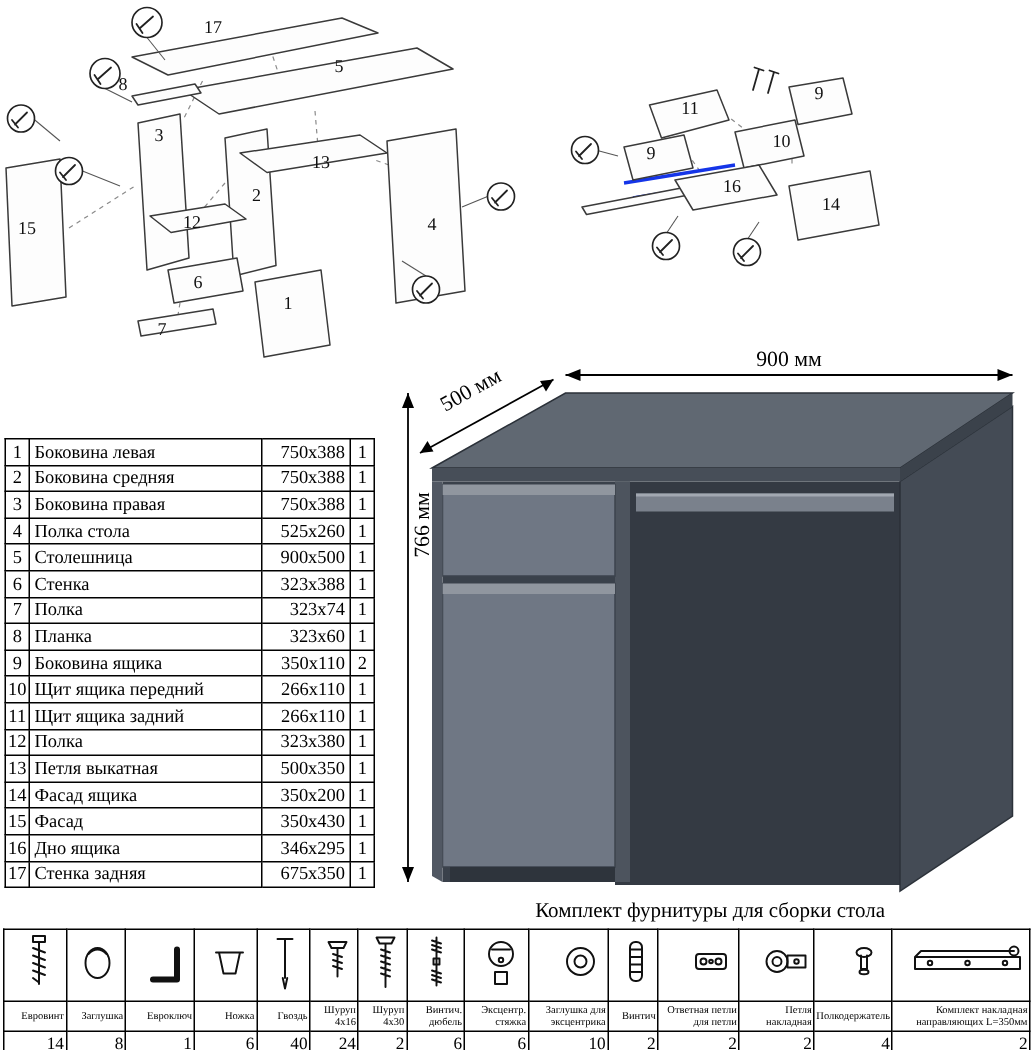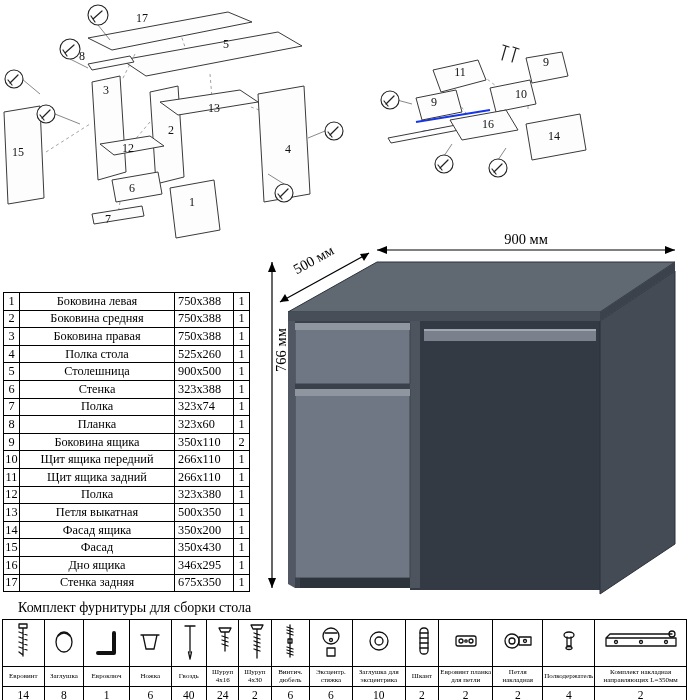--- a/index.html
+++ b/index.html
@@ -15,27 +15,27 @@
   .dlbl{font-family:"Liberation Serif",serif;font-size:12px;fill:#111;text-anchor:middle;}
   .dimlbl{font-family:"Liberation Serif",serif;font-size:14.5px;fill:#000;text-anchor:middle;}
   .dim{stroke:#000;stroke-width:1.2;}
   .ah{fill:#000;stroke:none;}
   .blue{stroke:#1535e8;stroke-width:2.2;fill:none;}
   
   #parts-table{left:3px;top:292px;width:237px;border-collapse:collapse;table-layout:fixed;}
   #parts-table td{border:1px solid #000;font-size:12.3px;height:16.6px;padding:0 3px;
                   line-height:1.05;white-space:nowrap;overflow:hidden;}
   #parts-table td.c-num{width:13px;text-align:center;padding:0 1px;}
-  #parts-table td.c-name{width:148px;text-align:center;}
-  #parts-table td.c-size{width:52px;text-align:left;}
+  #parts-table td.c-name{width:148px;text-align:left;}
+  #parts-table td.c-size{width:52px;text-align:right;}
   #parts-table td.c-qty{width:13px;text-align:center;padding:0 1px;}
   
-  #hw-title{left:18px;top:600px;width:590px;text-align:left;font-size:14px;}
+  #hw-title{left:0;top:600px;width:590px;text-align:right;font-size:14px;}
   #hardware-table{left:2px;top:619px;width:685px;border-collapse:collapse;table-layout:fixed;}
-  #hardware-table td{border:1px solid #000;text-align:center;vertical-align:middle;
+  #hardware-table td{border:1px solid #000;text-align:right;vertical-align:middle;
                      padding:1px;overflow:hidden;}
   #hardware-table td.hw-icon-cell{height:42px;}
   #hardware-table td.hw-name{font-size:7px;line-height:1.1;height:17px;vertical-align:middle;}
   #hardware-table td.hw-qty{font-size:11.5px;height:13px;}
   .hwi{stroke:#111;fill:none;stroke-width:1.3;stroke-linecap:round;stroke-linejoin:round;}
 </style>
 </head>
 <body>
 
 <svg class="abs" style="left:0;top:2px" width="345" height="245" viewBox="0 0 345 245">
@@ -398,22 +398,22 @@
     <td class="hw-name">Евровинт</td>
     <td class="hw-name">Заглушка</td>
     <td class="hw-name">Евроключ</td>
     <td class="hw-name">Ножка</td>
     <td class="hw-name">Гвоздь</td>
     <td class="hw-name">Шуруп 4x16</td>
     <td class="hw-name">Шуруп 4x30</td>
     <td class="hw-name">Винтич. дюбель</td>
     <td class="hw-name">Эксцентр. стяжка</td>
     <td class="hw-name">Заглушка для эксцентрика</td>
-    <td class="hw-name">Шкант</td>
-    <td class="hw-name">Евровинт планка для петли</td>
+    <td class="hw-name">Винтич</td>
+    <td class="hw-name">Ответная петли для петли</td>
     <td class="hw-name">Петля накладная</td>
     <td class="hw-name">Полкодержатель</td>
     <td class="hw-name">Комплект накладная направляющих L=350мм</td>
   </tr>
   <tr>
     <td class="hw-qty">14</td>
     <td class="hw-qty">8</td>
     <td class="hw-qty">1</td>
     <td class="hw-qty">6</td>
     <td class="hw-qty">40</td>

